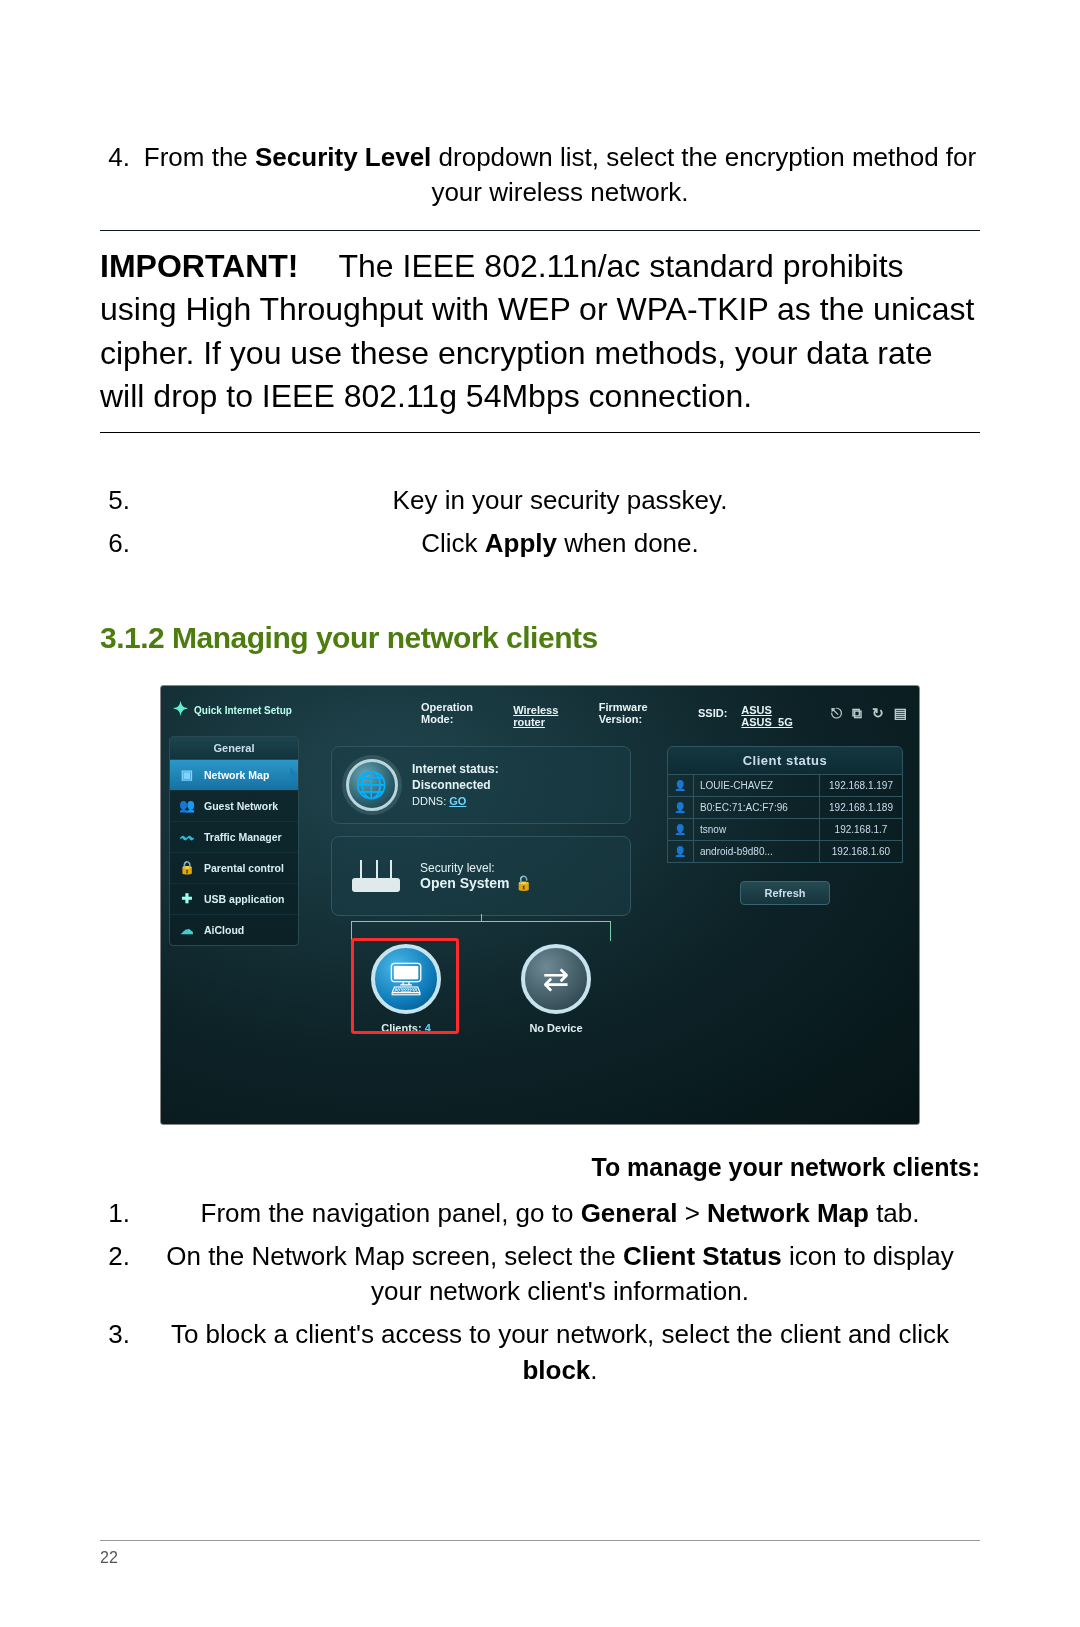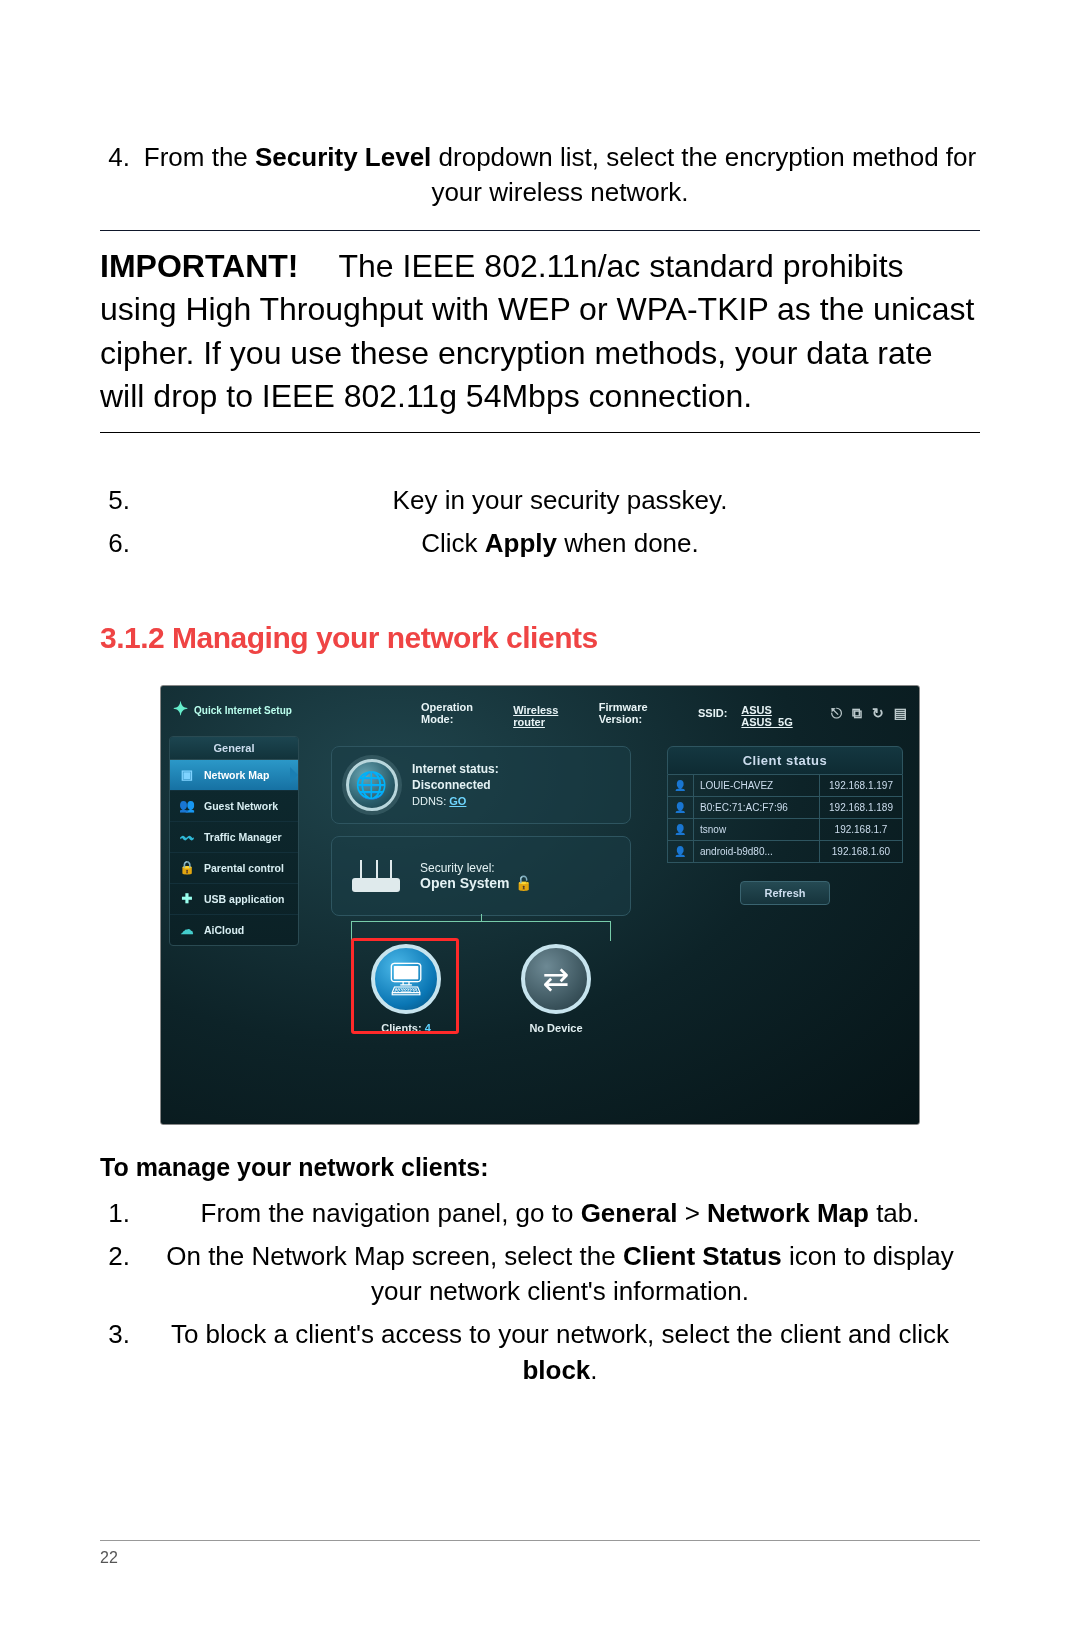--- a/index.html
+++ b/index.html
@@ -4,23 +4,23 @@
 <style>
   * { box-sizing: border-box; margin: 0; padding: 0; }
   html, body { width: 1080px; height: 1627px; background: #fff; font-family: "Segoe UI", "Helvetica Neue", Arial, sans-serif; color: #000; }
   .page { padding: 140px 100px 60px 100px; width: 1080px; height: 1627px; position: relative; }
   .ordered-list { list-style: none; }
   .ordered-list li { font-size: 26px; line-height: 1.35; margin-bottom: 8px; display: flex; }
   .ordered-list li .num { width: 40px; flex-shrink: 0; text-align: right; padding-right: 10px; }
   .ordered-list li .txt { flex: 1; text-align: center; }
   .note-box { border-top: 1px solid #0f172a; border-bottom: 1px solid #000; padding: 14px 0; margin: 20px 0 50px 0; font-size: 32px; line-height: 1.35; }
   .note-box .note-label { font-weight: bold; margin-right: 40px; }
-  .section-heading { color: #ef4444; font-weight: bold; font-size: 30px; margin: 60px 0 30px 0; letter-spacing: -0.5px; }
+  .section-heading { color: #4d7c0f; font-weight: bold; font-size: 30px; margin: 60px 0 30px 0; letter-spacing: -0.5px; }
   .bold { font-weight: bold; }
-  .subheading { font-weight: bold; font-size: 25px; margin: 28px 0 14px 0; }
+  .subheading { font-weight: bold; font-size: 25px; margin: 28px 0 14px 0; text-align: right; }
   .pagefoot { position: absolute; bottom: 60px; left: 100px; font-size: 16px; color: #555; border-top: 1px solid #999; width: 880px; padding-top: 8px; }
 
   
   .router-ui { width: 760px; height: 440px; margin: 0 auto; border: 1px solid #888; border-radius: 3px; background: radial-gradient(ellipse at 30% 20%, #20454d 0%, #0d2328 55%, #061417 100%); color: #cde; font-family: Arial, sans-serif; font-size: 10px; position: relative; overflow: hidden; }
   .topbar { position: absolute; top: 12px; left: 260px; right: 12px; color: #e8f4f6; font-size: 11px; display: flex; gap: 14px; align-items: center; font-weight: bold; }
   .topbar .link { text-decoration: underline; margin-top: 6px; }
   .topbar .icons { margin-left: auto; display: flex; gap: 10px; font-size: 14px; opacity: 0.8; }
   .sidebar { position: absolute; left: 8px; top: 8px; width: 130px; }
   .qis { display: flex; align-items: center; gap: 6px; padding: 6px 4px; color: #bfe; font-weight: bold; font-size: 10px; line-height: 1.1; }
   .qis .wand { font-size: 18px; color: #6ec; }

